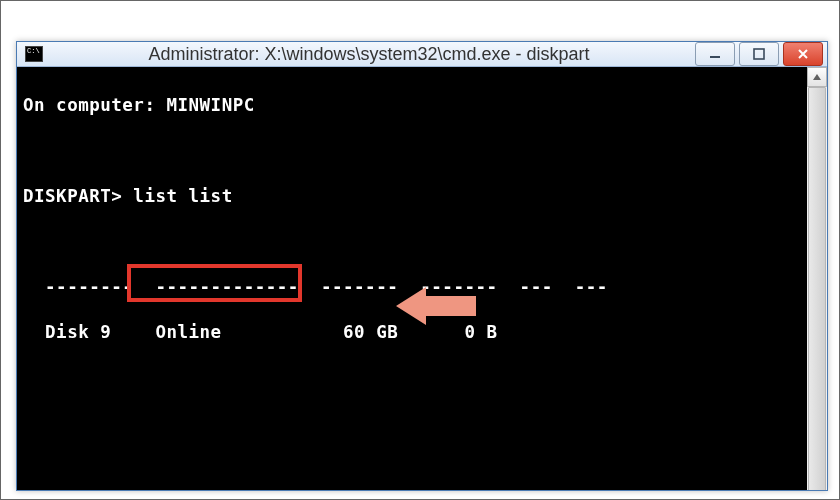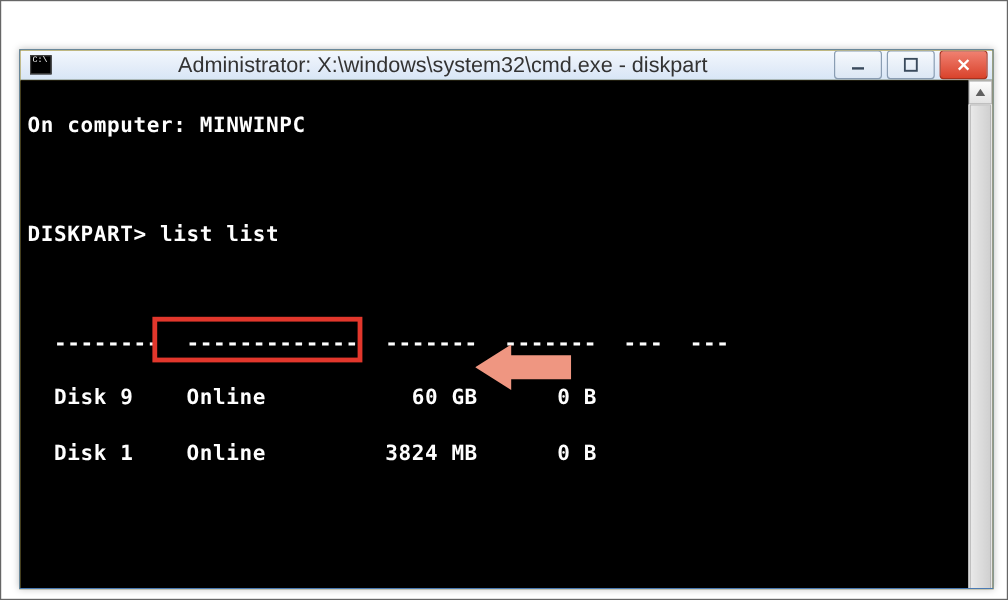--- a/index.html
+++ b/index.html
@@ -11,21 +11,21 @@
       padding: 10px;
       border: 1px solid #666;
       position: relative;
     }
     .window {
       position: absolute;
       left: 15px;
       top: 40px;
       width: 812px;
       height: 450px;
-      background: #eab308;
+      background: #0c4a6e;
       border: 1px solid #4a7ab3;
       box-shadow: 0 0 6px rgba(0,0,0,0.25);
       display: flex;
       flex-direction: column;
       overflow: hidden;
     }
     .titlebar {
       height: 38px;
       background: linear-gradient(to bottom, #f3f8fe 0%, #e6eef9 50%, #d8e6f6 100%);
       border-bottom: 1px solid #9db7d8;
@@ -175,21 +175,20 @@
   </div>
 
   <div class="content-area">
     <div class="terminal">
 <span class="line">On computer: MINWINPC</span>
 <span class="line"> </span>
 <span class="line"><span>DISKPART&gt; </span><span>list list</span></span>
 <span class="line"> </span>
 <span class="line">  --------  -------------  -------  -------  ---  ---</span>
 <span class="line">  Disk 9    Online           60 GB      0 B</span>
-<span class="line">  Disk 1    Online         3824 MB      0 B</span>
 
 
 
 
 
 
 
       <div class="highlight-box"></div>
       <div class="arrow">
         <svg viewBox="0 0 80 46">

